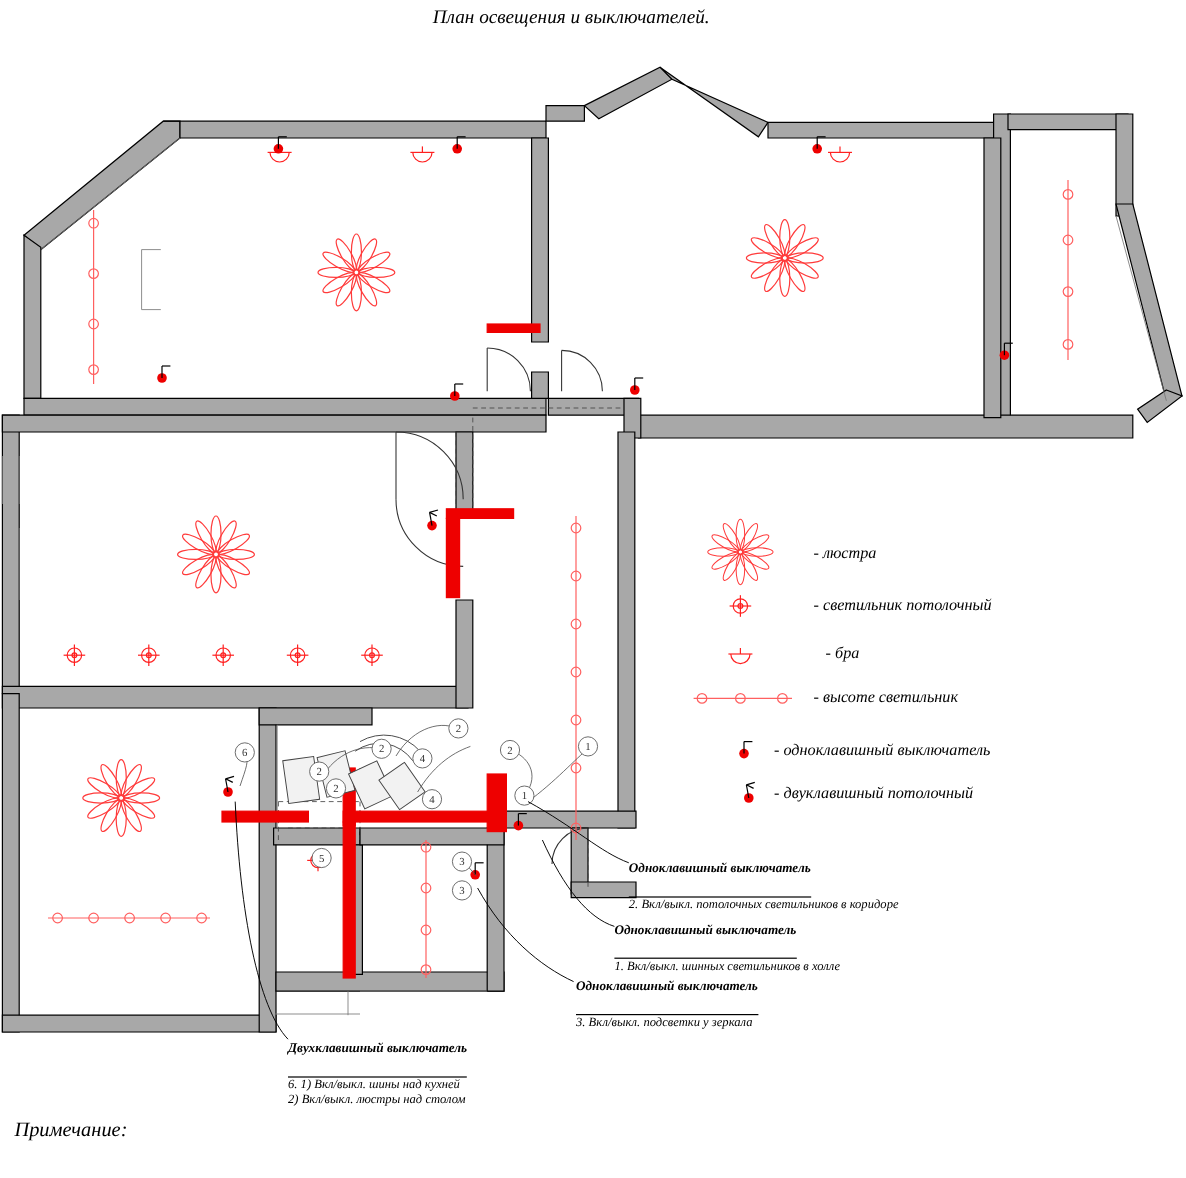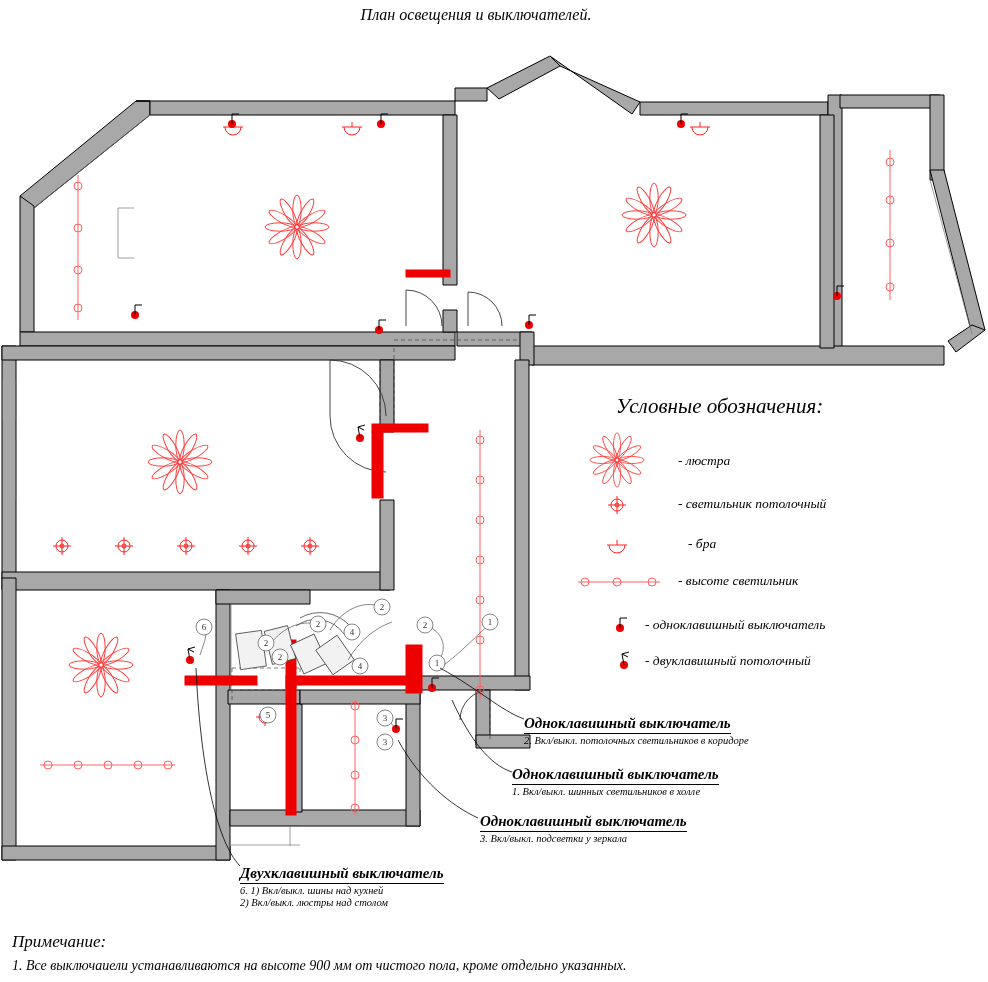--- a/index.html
+++ b/index.html
@@ -22,22 +22,22 @@
     font-style:italic;font-size:21px;font-family:"Liberation Serif",serif;
   }
   .legend-label{
     position:absolute;font-style:italic;font-size:13.5px;
     font-family:"Liberation Serif",serif;white-space:nowrap;
   }
   .callout{
     position:absolute;font-family:"Liberation Serif",serif;white-space:nowrap;
   }
   .callout .hdr{
-    font-weight:bold;font-style:italic;font-size:15px;
-    border-bottom:1px solid #000;display:inline-block;padding-bottom:1px;
+    font-weight:bold;font-style:italic;font-size:11px;
+    border-bottom:1px solid #000;display:inline-block;padding-bottom:17px;
   }
   .callout .ln{font-style:italic;font-size:10.5px;display:block;margin-top:1px;}
   .note-title{
     position:absolute;left:12px;top:932px;font-style:italic;font-size:17px;
   }
   .note-line{
     position:absolute;left:12px;top:958px;font-style:italic;font-size:14px;
   }
 </style>
 </head>
@@ -340,21 +340,20 @@
         <line x1="578" y1="582" x2="660" y2="582"></line>
         <circle cx="585" cy="582" r="4"></circle>
           <circle cx="617" cy="582" r="4"></circle>
         <circle cx="652" cy="582" r="4"></circle>
       </g>
       <use href="#sym-sw1" transform="translate(620,628)"></use>
       <use href="#sym-sw2" transform="translate(624,665)"></use>
     </g>
   </svg>
 
-  <div class="legend-title">Условные обозначения:</div>
 
   <div class="legend-label" style="left:678px;top:453px;">- люстра</div>
   <div class="legend-label" style="left:678px;top:496px;">- светильник потолочный</div>
   <div class="legend-label" style="left:688px;top:536px;">- бра</div>
   <div class="legend-label" style="left:678px;top:573px;">- высоте светильник</div>
   <div class="legend-label" style="left:645px;top:617px;">- одноклавишный выключатель</div>
   <div class="legend-label" style="left:645px;top:653px;">- двуклавишный потолочный</div>
 
   <div class="callout" style="left:524px;top:714px;">
     <span class="hdr">Одноклавишный выключатель</span>
@@ -371,15 +370,14 @@
     <span class="ln">3. Вкл/выкл. подсветки у зеркала</span>
   </div>
 
   <div class="callout" style="left:240px;top:864px;">
     <span class="hdr">Двухклавишный выключатель</span>
     <span class="ln">6. 1) Вкл/выкл. шины над кухней</span>
     <span class="ln" style="margin-left:0;">2) Вкл/выкл. люстры над столом</span>
   </div>
 
   <div class="note-title">Примечание:</div>
-  <div class="note-line">1. Все выключаиели устанавливаются на высоте 900 мм от чистого пола, кроме отдельно указанных.</div>
 
 </div>
 
 </body></html>

